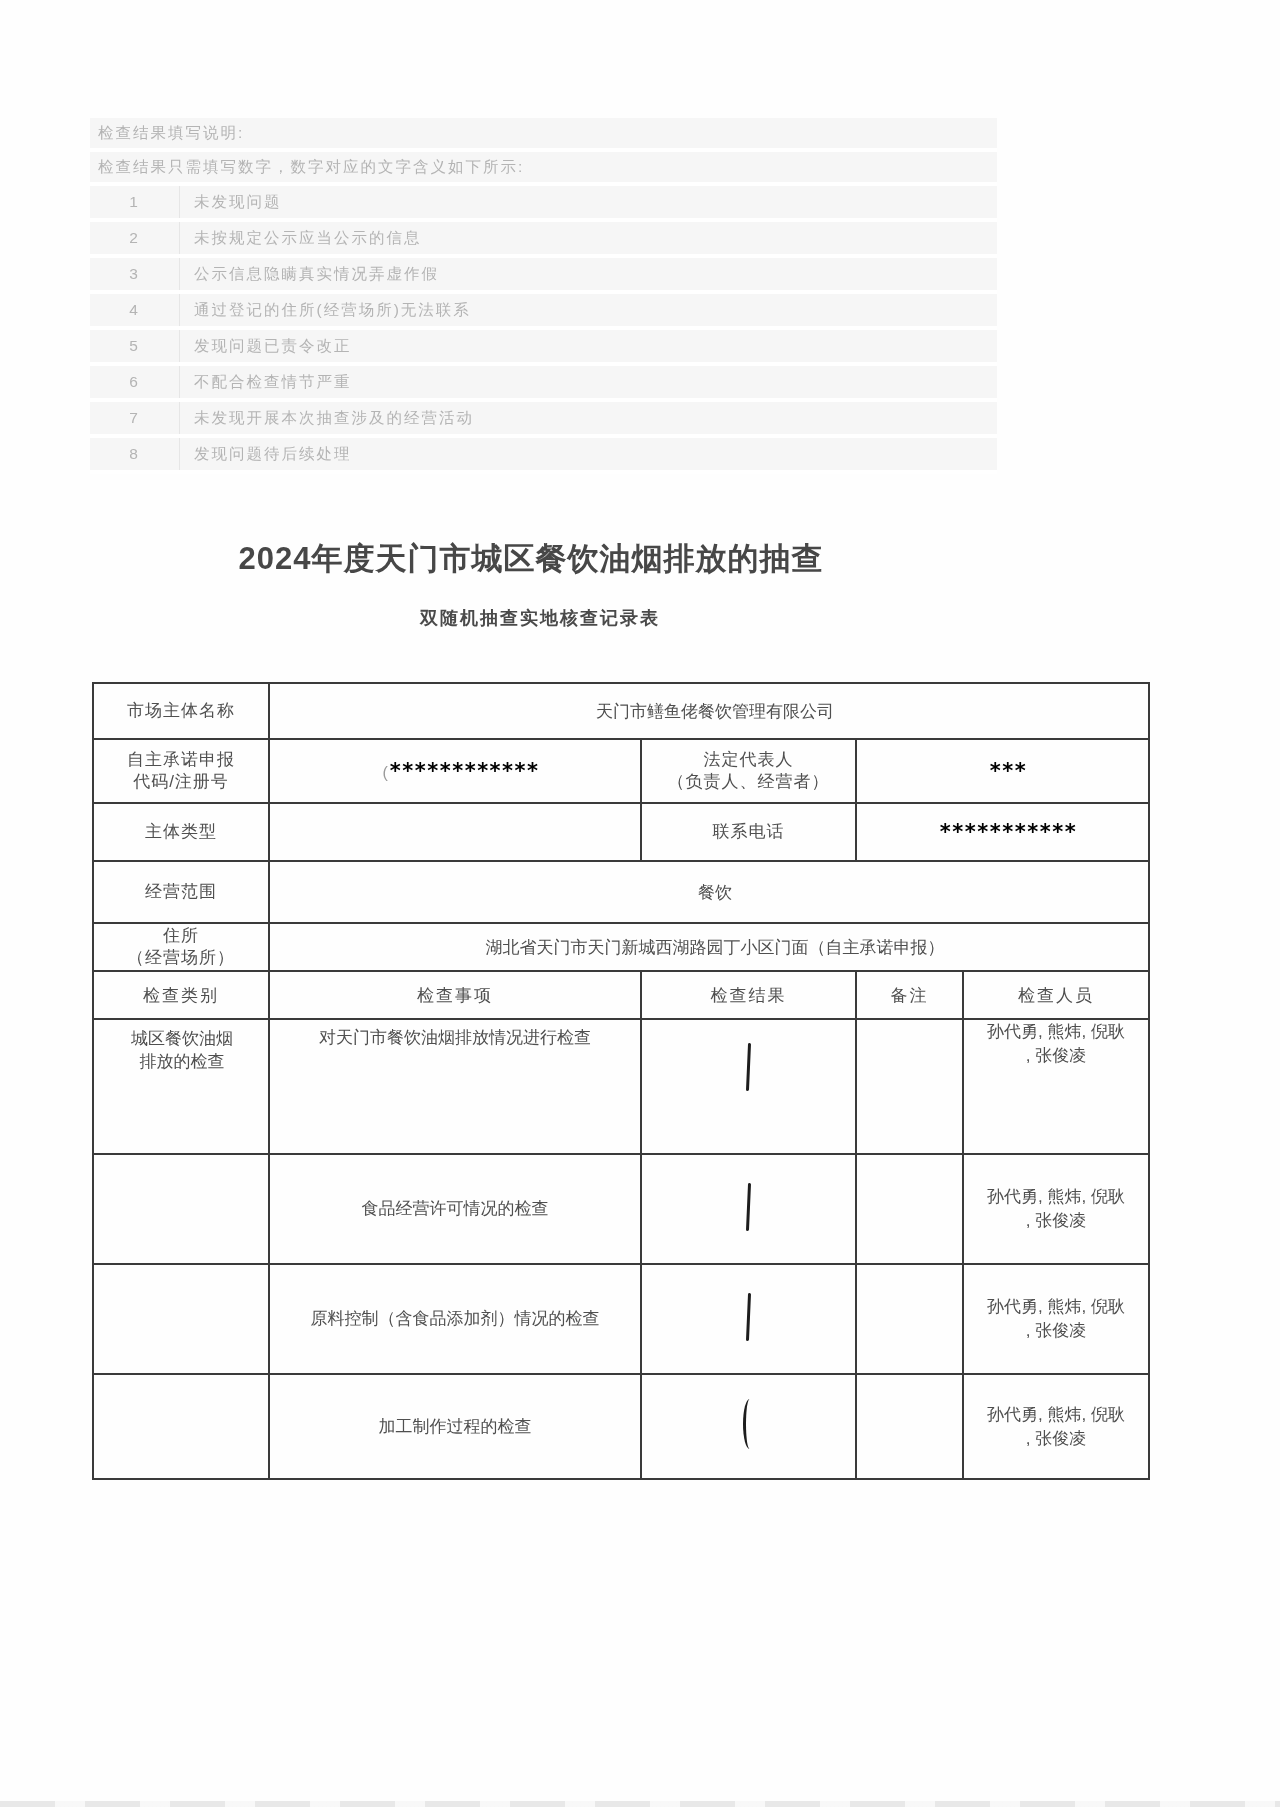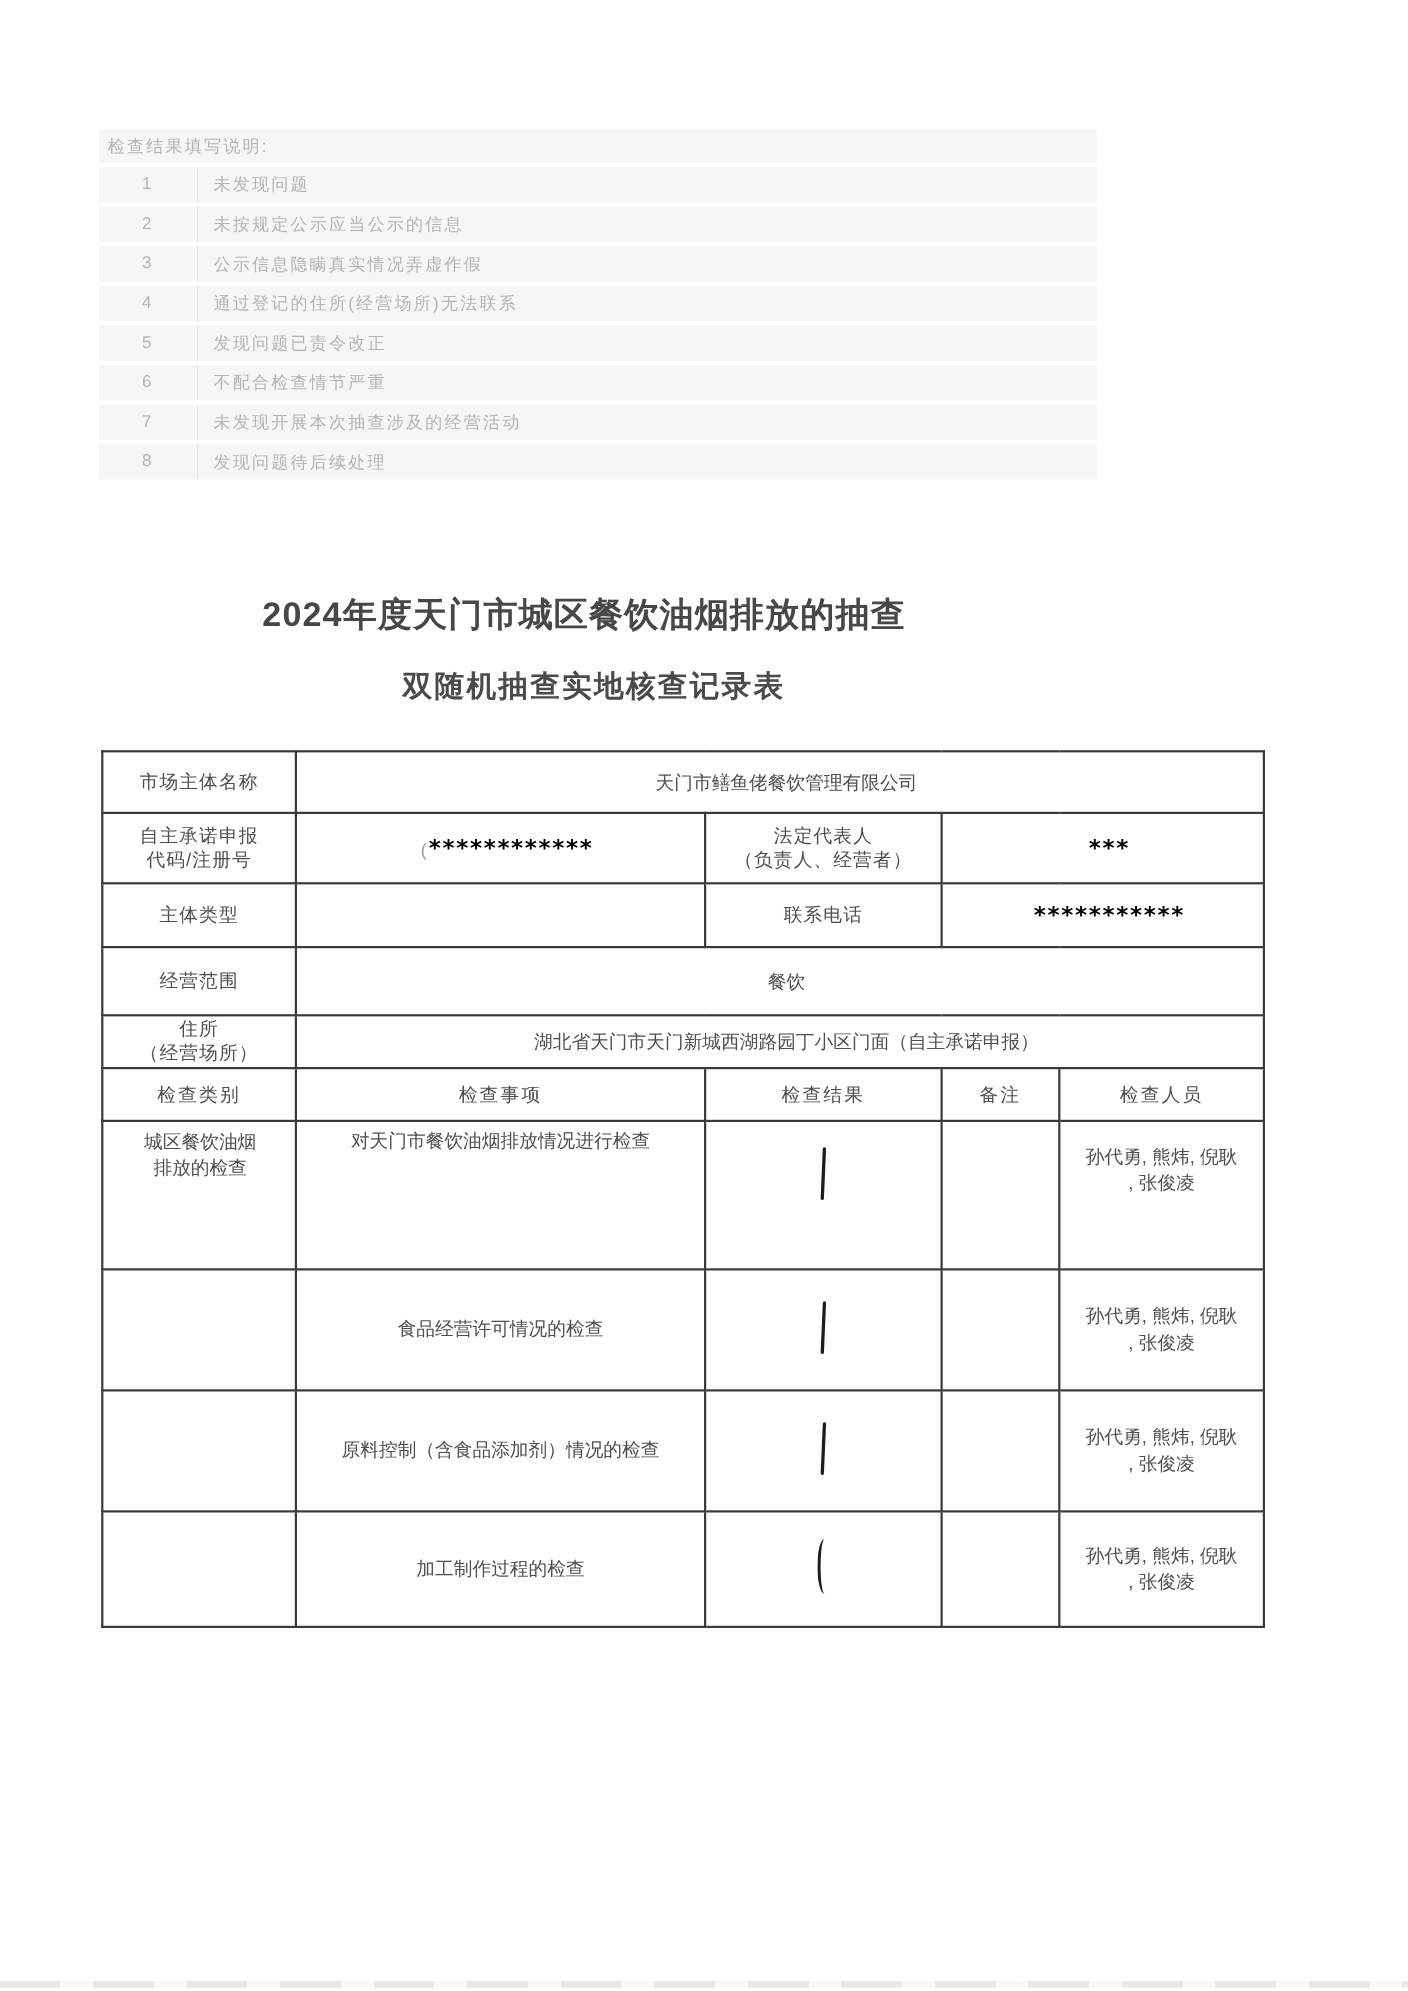--- a/index.html
+++ b/index.html
@@ -51,21 +51,21 @@
     font-size: 31px;
     font-weight: bold;
     color: #474747;
     letter-spacing: 1px;
   }
   .doc-subtitle {
     position: absolute;
     left: 0; top: 606px;
     width: 1080px;
     text-align: center;
-    font-size: 27px;
+    font-size: 18px;
     font-weight: bold;
     color: #4a4a4a;
     letter-spacing: 2px;
   }
 
   
   table.record {
     position: absolute;
     left: 92px; top: 682px;
     width: 1056px;
@@ -122,21 +122,21 @@
     font-size: 18px;
     line-height: 1.4;
     color: #525252;
   }
   td.result { text-align: center; }
   td.inspectors {
     text-align: center;
     white-space: pre-line;
     line-height: 1.4;
     font-size: 16.5px;
-    padding: 20px 4px;
+    padding: 0 4px;
   }
   tr.d1 td.result .mark-wrap { margin-top: 22px; }
   .mark-wrap { display: inline-block; }
   .hw-stroke {
     display: inline-block;
     width: 3px; height: 48px;
     background: #1d1d1d;
     border-radius: 2px;
     transform: rotate(2.5deg);
   }
@@ -158,20 +158,21 @@
     opacity: 0.55;
   }
 </style>
 </head>
 <body>
 
 <div class="page">
 
   <div class="instr">
     <div class="instr-row instr-head">检查结果填写说明:</div>
+    <div class="instr-row instr-head">检查结果只需填写数字，数字对应的文字含义如下所示:</div>
 
     <div class="instr-row instr-item">
       <div class="num-col">1</div>
       <div class="txt-col">未发现问题</div>
     </div>
     <div class="instr-row instr-item">
       <div class="num-col">2</div>
       <div class="txt-col">未按规定公示应当公示的信息</div>
     </div>
     <div class="instr-row instr-item">

